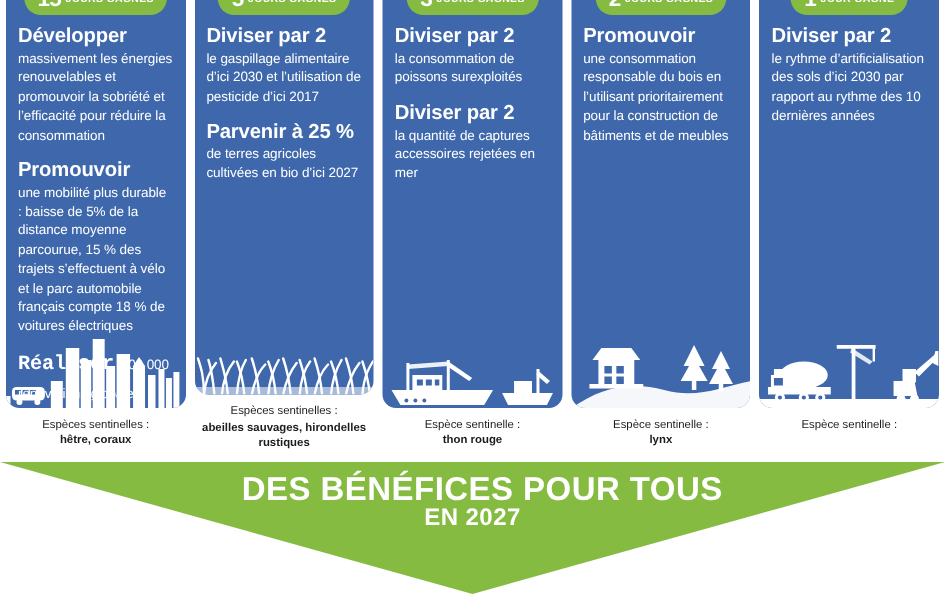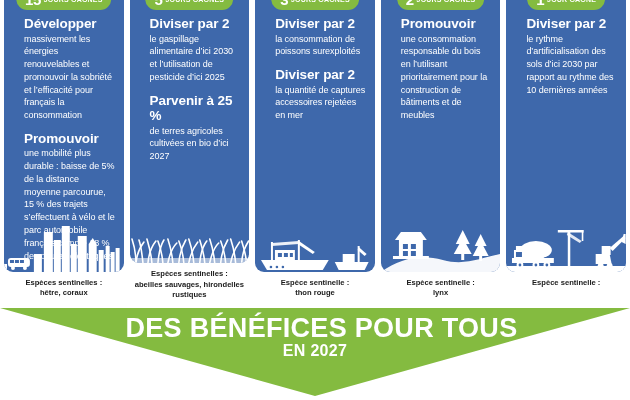--- a/index.html
+++ b/index.html
@@ -30,21 +30,21 @@
     min-width:0;
     display:flex;
     flex-direction:column;
   }
   .card{
     position:relative;
     background:#3e68ab;
     border-radius:0 0 9px 9px;
     height:272px;
     box-sizing:border-box;
-    padding:16px 8px 0 20px;
+    padding:16px 8px 0 8px;
     color:#ffffff;
     overflow:hidden;
   }
   .badge{
     position:absolute;
     top:-12px;left:50%;
     transform:translateX(-50%);
     background:#84bb40;
     border-radius:11px;
     height:22px;
@@ -103,21 +103,21 @@
   }
   .silho svg{display:block;width:100%;height:100%;}
   
   .sentinel{
     text-align:center;
     color:#1b1b1b;
     font-size:7.6px;
     line-height:1.35;
     padding-top:6px;
   }
-  .sentinel .s1{display:block;font-weight:bold;}
+  .sentinel .s1{display:block;font-weight:normal;}
   .sentinel .s2{display:block;font-weight:bold;}
   
   .bandwrap{
     position:relative;
     flex:1 1 auto;
   }
   .band{
     position:absolute;
     left:0;right:0;top:8px;
     height:88px;
@@ -125,40 +125,40 @@
   .band svg{display:block;width:100%;height:100%;}
   .bandtext{
     position:absolute;
     left:0;right:0;top:14px;
     text-align:center;
     color:#ffffff;
     font-weight:bold;
     letter-spacing:0.3px;
     pointer-events:none;
   }
-  .bandtext .l1{display:block;font-size:27px;line-height:1.05;padding-left:13px;}
+  .bandtext .l1{display:block;font-size:22px;line-height:1.05;padding-left:13px;}
   .bandtext .l2{display:block;font-size:16px;line-height:1.15;}
 </style>
 </head>
 <body>
 
 <div class="board">
 
   <div class="columns">
 
     <div class="col">
       <div class="card">
         <div class="badge">
           <span class="num">15</span>
           <span class="lbl">JOURS GAGNÉS</span>
         </div>
         <div class="blocks">
           <div class="blk">
             <span class="lead">Développer</span>
-            <span class="body">massivement les énergies renouvelables et promouvoir la sobriété et l’efficacité pour français la consommation</span>
+            <span class="body">massivement les énergies renouvelables et promouvoir la sobriété et l’efficacité pour réduire la consommation</span>
           </div>
           <div class="blk">
             <span class="lead">Promouvoir</span>
             <span class="body">une mobilité plus durable : baisse de 5% de la distance  moyenne parcourue, 15 % des trajets s’effectuent à vélo et le parc automobile français compte 18 % de voitures électriques</span>
           </div>
           <div class="blk inline">
             <span class="lead">Réaliser</span>
             <span class="body"> 700 000 rénovations globales chaque année</span>
           </div>
         </div>
@@ -195,21 +195,21 @@
 
     <div class="col">
       <div class="card">
         <div class="badge">
           <span class="num">5</span>
           <span class="lbl">JOURS GAGNÉS</span>
         </div>
         <div class="blocks">
           <div class="blk">
             <span class="lead">Diviser par 2</span>
-            <span class="body">le gaspillage alimentaire d’ici 2030 et l’utilisation de pesticide d’ici 2025</span>
+            <span class="body">le gaspillage alimentaire d’ici 2030 et l’utilisation de pesticide d’ici 2017</span>
           </div>
           <div class="blk">
             <span class="lead">Parvenir à 25 %</span>
             <span class="body">de terres agricoles cultivées en bio d’ici 2027</span>
           </div>
         </div>
         <div class="silho">
           <svg viewBox="0 0 120 62" preserveAspectRatio="none">
             <g stroke="#ffffff" stroke-width="1.6" fill="none" stroke-linecap="round">
               <path d="M6 62 C6 50 4 44 2 38"></path>

